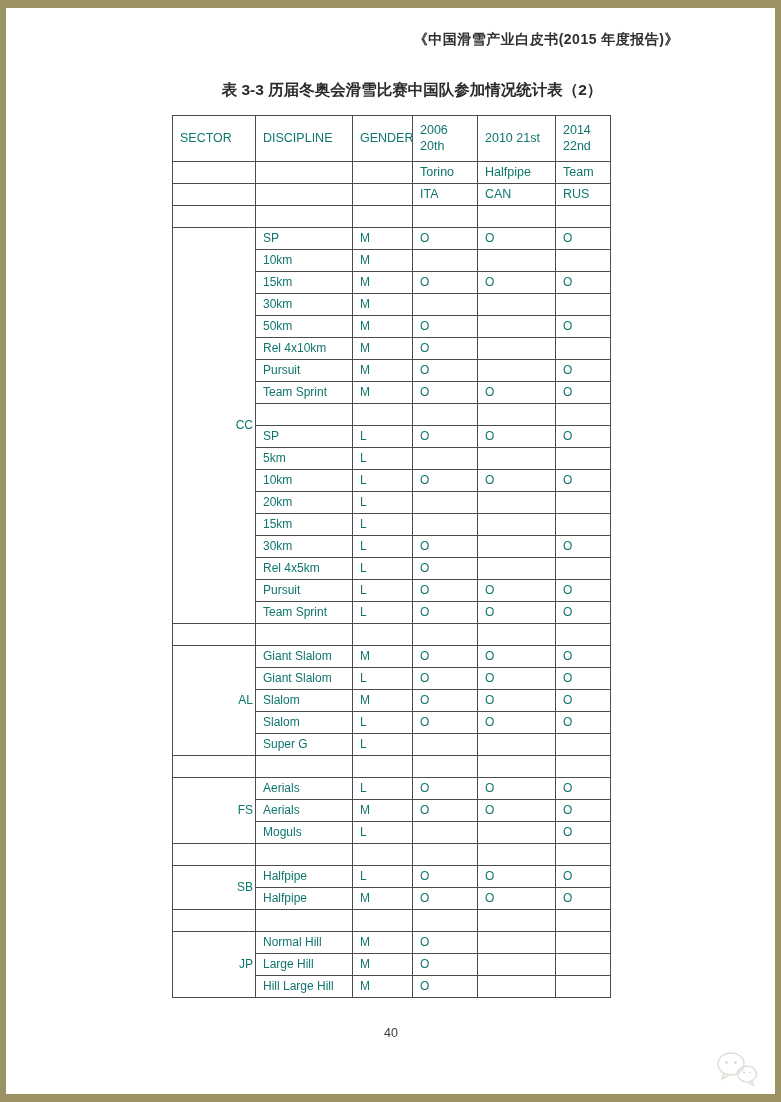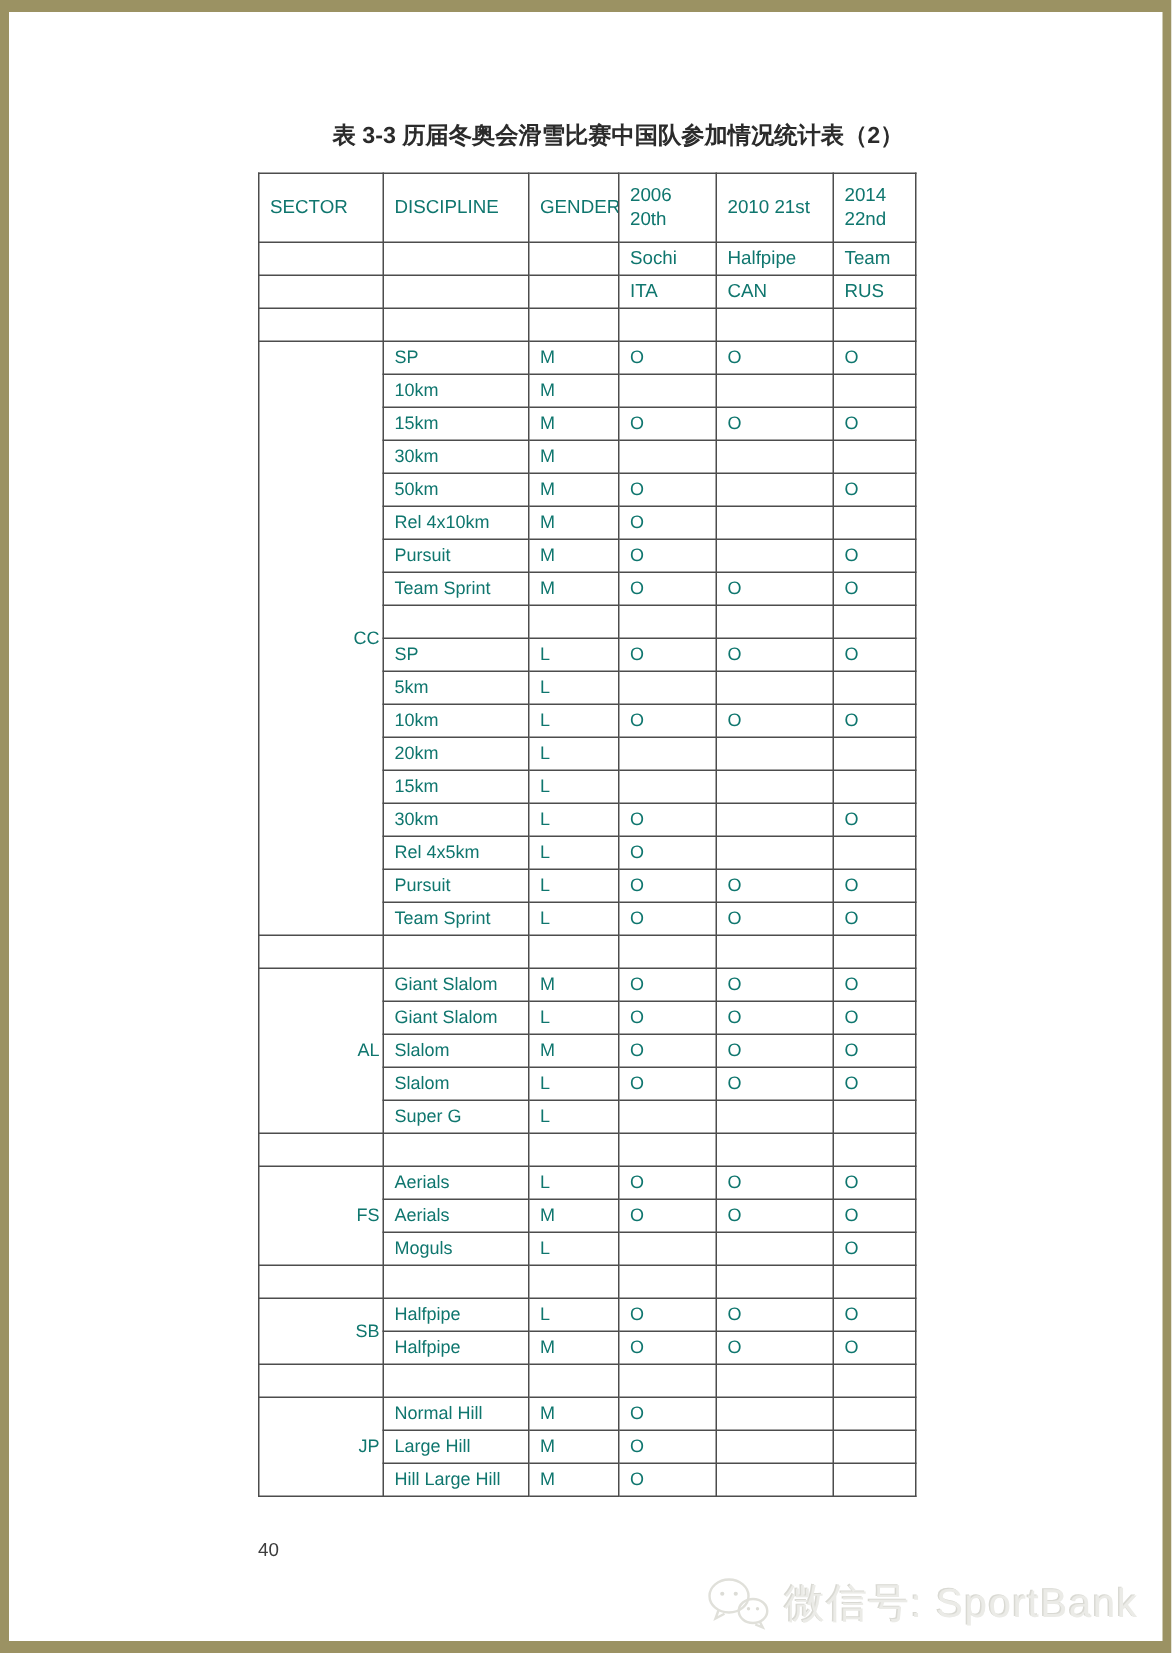--- a/index.html
+++ b/index.html
@@ -61,20 +61,21 @@
   col.c1 { width: 97px; }
   col.c2 { width: 60px; }
   col.c3 { width: 65px; }
   col.c4 { width: 78px; }
   col.c5 { width: 55px; }
   .page-number {
     position: absolute;
     top: 1018px;
     left: 166px;
     width: 438px;
+    text-align: center;
     font-size: 12.5px;
     color: #3d3d3d;
   }
   .watermark {
     position: absolute;
     right: 16px;
     bottom: 6px;
     display: flex;
     align-items: center;
     gap: 9px;
@@ -87,20 +88,21 @@
     text-shadow: -1px -1px 0 #d9d9d3, 1px 1px 0 #ffffff;
     white-space: nowrap;
   }
   .wechat-icon svg { display: block; }
 </style>
 </head>
 <body>
 
 <div class="page">
 
+  <div class="doc-header">《中国滑雪产业白皮书(2015 年度报告)》</div>
 
   <div class="table-title">表 3-3 历届冬奥会滑雪比赛中国队参加情况统计表（2）</div>
 
   <table class="oly">
     <colgroup>
       <col class="c0">
         <col class="c1">
         <col class="c2">
       <col class="c3">
         <col class="c4">
@@ -114,21 +116,21 @@
           <td class="hc">2006
 20th</td>
           <td class="hc">2010 21st</td>
           <td class="hc">2014
 22nd</td>
         </tr>
         <tr>
           <td class="hc"></td>
           <td class="hc"></td>
           <td class="hc"></td>
-          <td class="hc">Sochi</td>
+          <td class="hc">Torino</td>
           <td class="hc">Halfpipe</td>
           <td class="hc">Team</td>
         </tr>
         <tr>
           <td class="hc"></td>
           <td class="hc"></td>
           <td class="hc"></td>
           <td class="hc">ITA</td>
           <td class="hc">CAN</td>
           <td class="hc">RUS</td>
@@ -410,16 +412,15 @@
           <path d="M36.5 31 L38.5 35 l-5-2"></path>
         </g>
         <g fill="#dcdcd6">
           <circle cx="11.5" cy="12.5" r="1.4"></circle>
           <circle cx="20.5" cy="12.5" r="1.4"></circle>
           <circle cx="29" cy="22.5" r="1.1"></circle>
           <circle cx="35" cy="22.5" r="1.1"></circle>
         </g>
       </svg>
     </span>
-    <span class="watermark-text">微信号: SportBank</span>
   </div>
 
 </div>
 
 </body></html>

